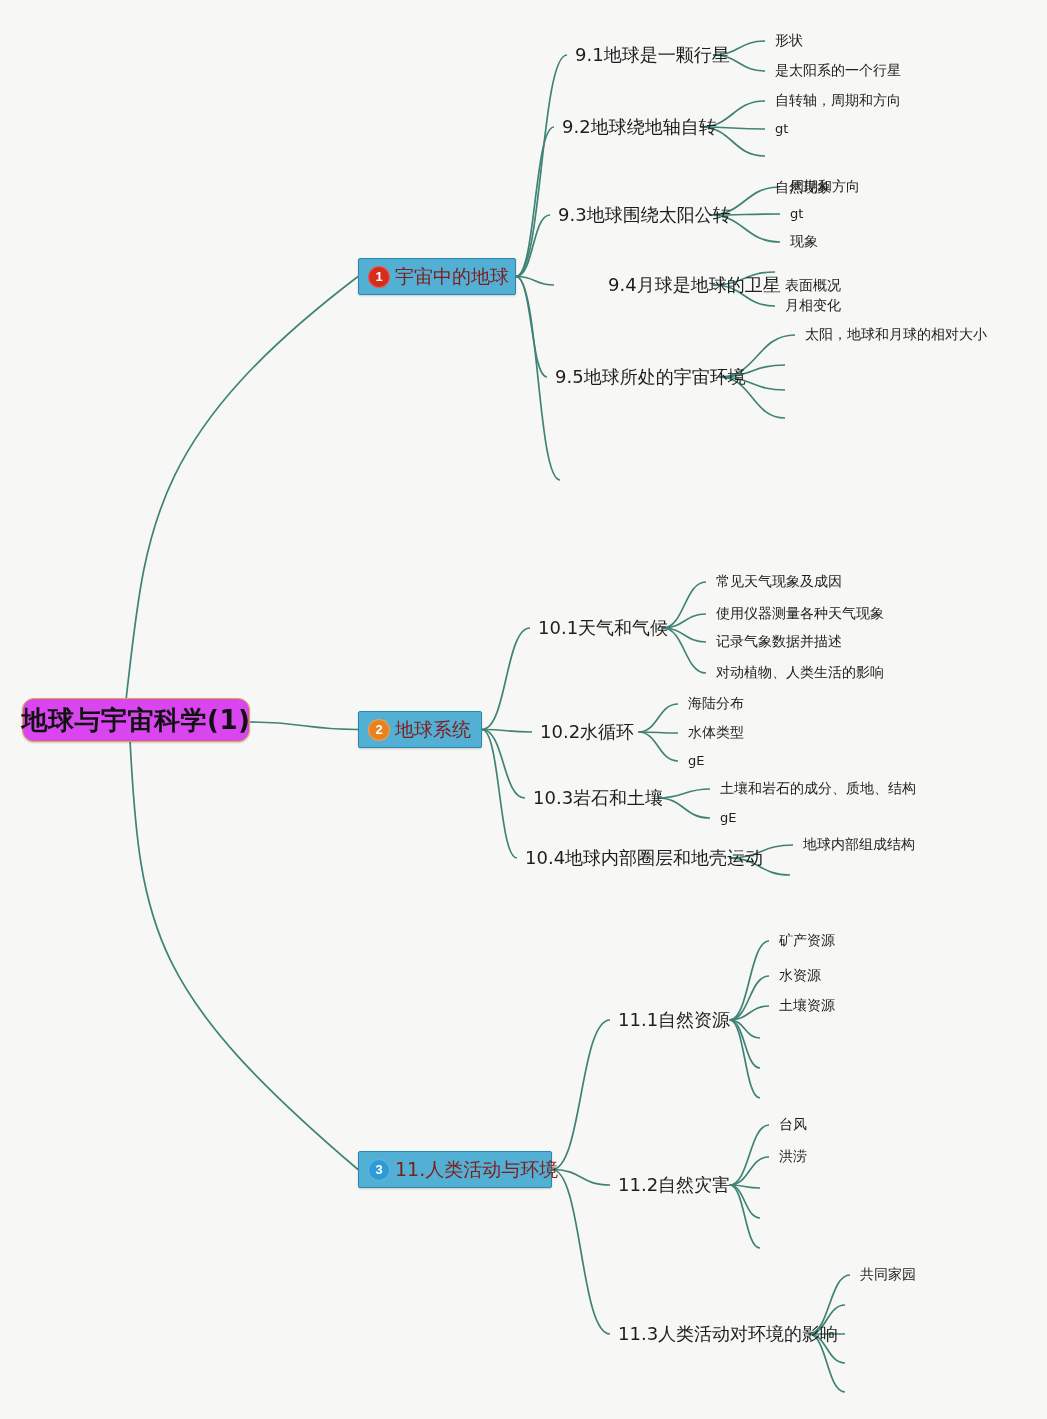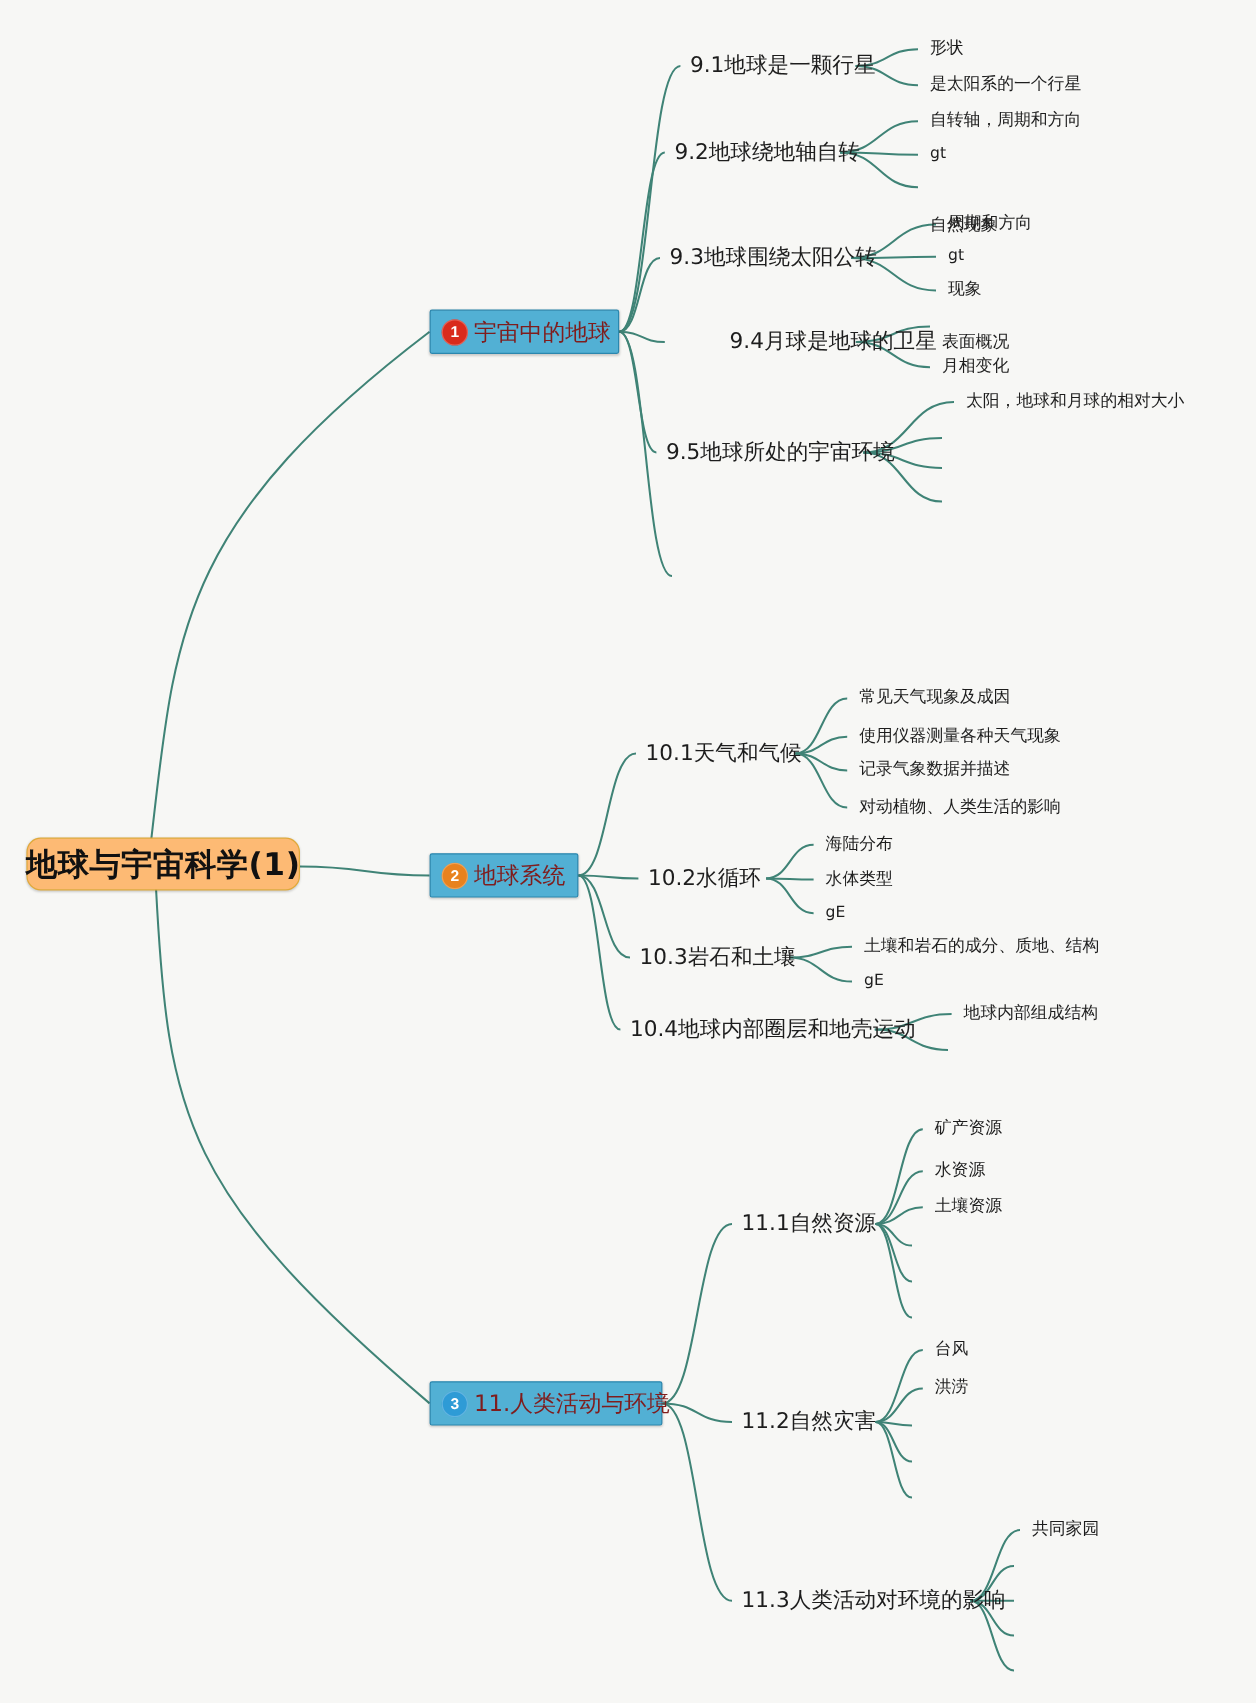--- a/index.html
+++ b/index.html
@@ -10,21 +10,21 @@
     font-family:"Liberation Sans","DejaVu Sans",sans-serif;
     position:relative;overflow:hidden;
   }
   #canvas{position:absolute;left:0;top:0;width:1047px;height:1419px;}
   svg.links{position:absolute;left:0;top:0;width:1047px;height:1419px;pointer-events:none;}
   svg.links path{fill:none;stroke:#3f8376;stroke-width:1.7;}
 
   
   .root-node{
     position:absolute;
-    background:#fdba74;
+    background:#d946ef;
     border:1px solid #e0a93a;
     border-radius:12px;
     box-shadow:0 1px 2px rgba(0,0,0,.18);
     display:flex;align-items:center;justify-content:center;
     padding:8px 16px;
     box-sizing:border-box;
   }
   .root-node .root-label{
     font-family:"DejaVu Sans","Liberation Sans",sans-serif;
     font-weight:bold;font-size:26px;color:#111;white-space:nowrap;letter-spacing:.5px;

